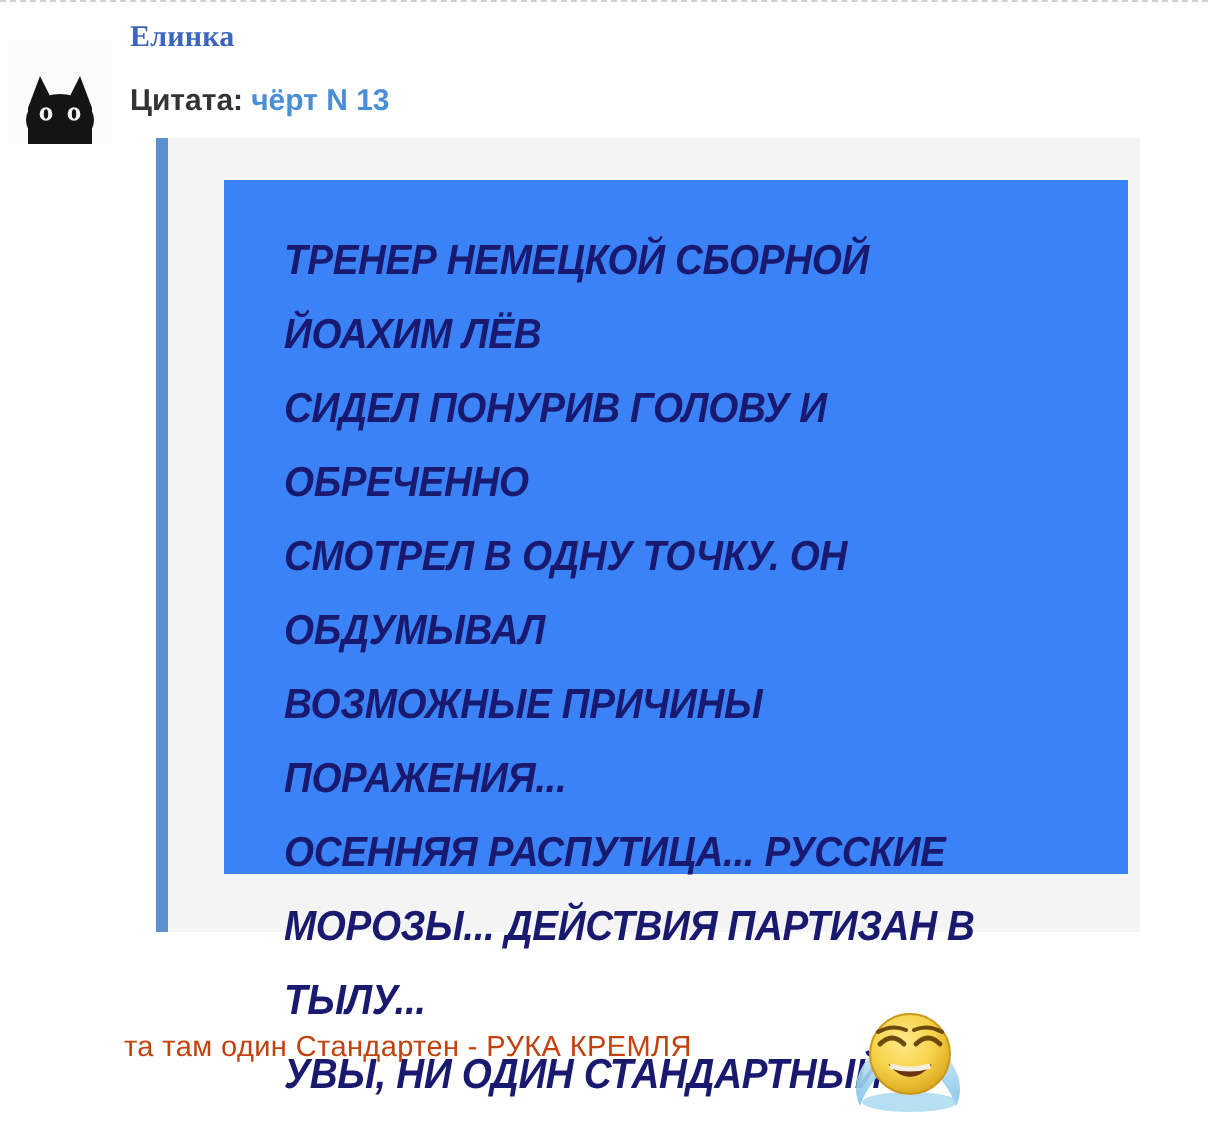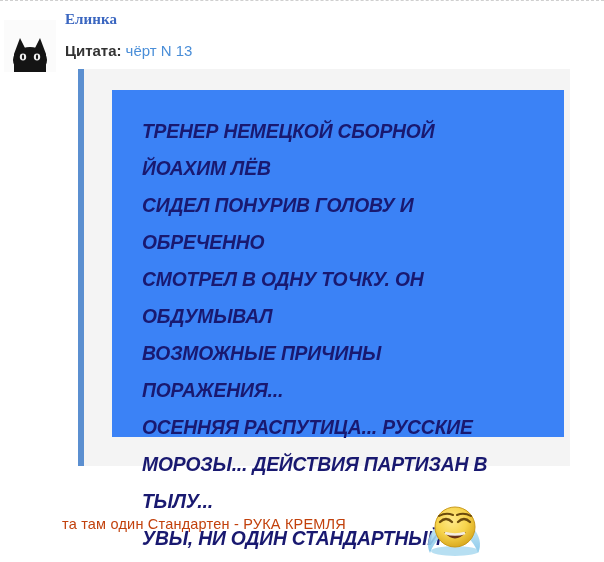--- a/index.html
+++ b/index.html
@@ -63,21 +63,21 @@
     left: 65px;
     top: 36px;
     font-size: 15px;
     font-weight: bold;
     color: #333333;
     white-space: nowrap;
   }
   .cite-label { color: #333333; }
   .cite-link {
     color: #4a8ed8;
-    font-weight: normal;
+    font-weight: bold;
     text-decoration: none;
     margin-left: 4px;
   }
 
   
   .blockquote {
     position: absolute;
     left: 78px;
     top: 69px;
     width: 492px;

